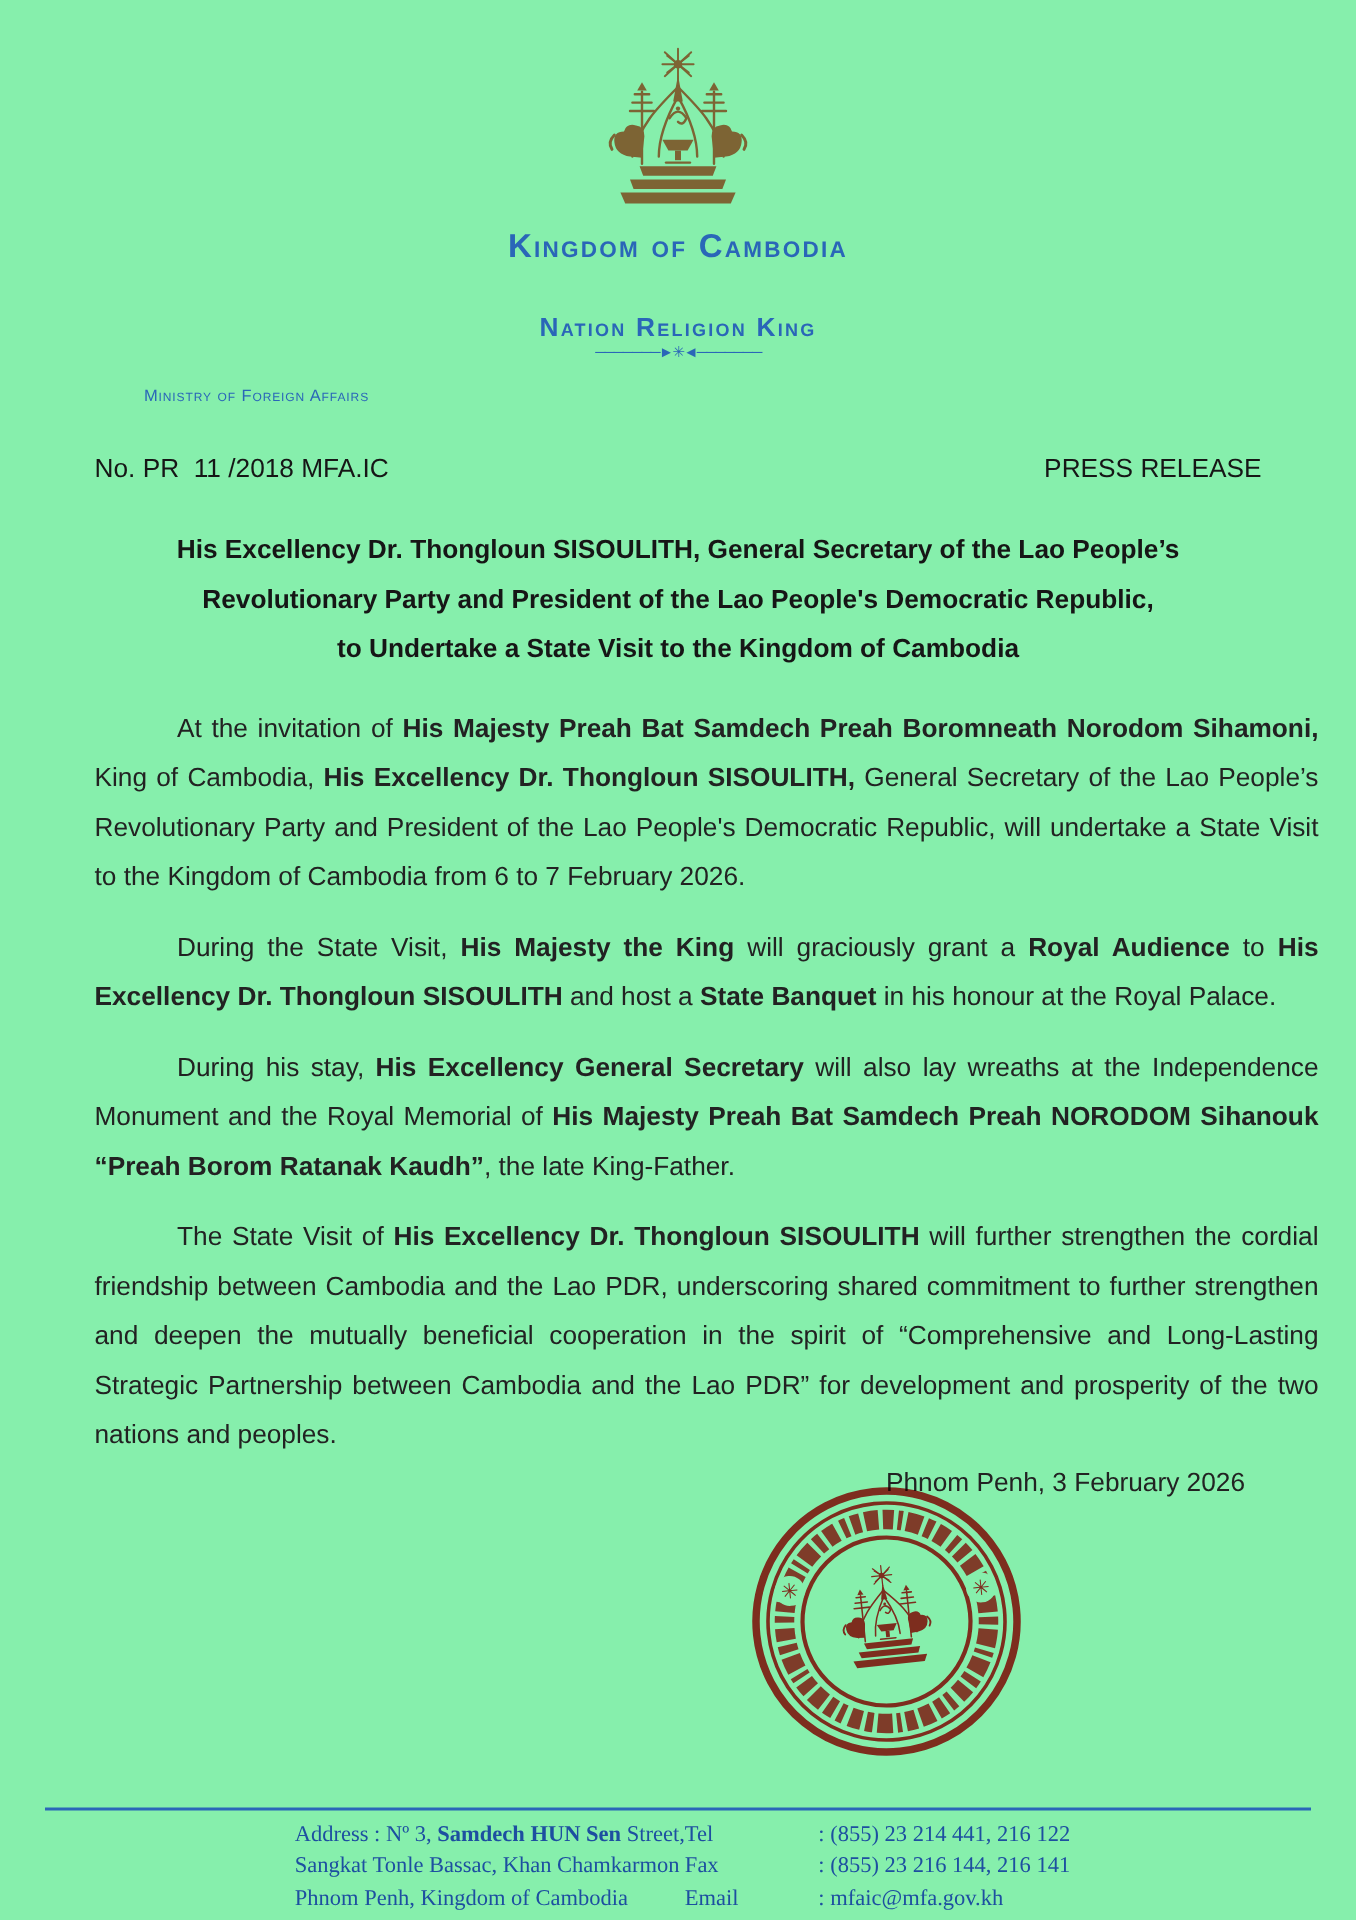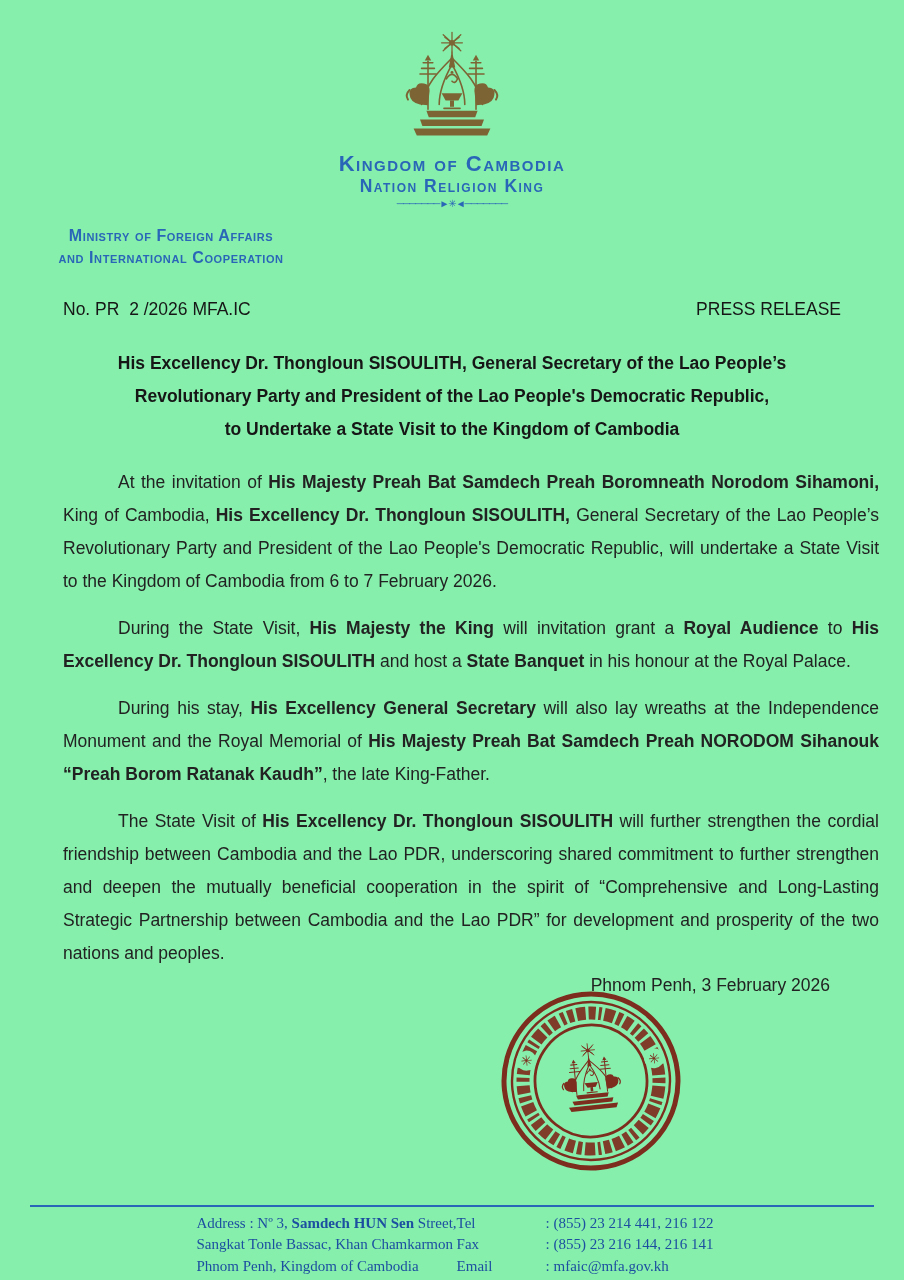--- a/index.html
+++ b/index.html
@@ -14,29 +14,29 @@
     box-shadow:0 0 6px rgba(0,0,0,.25);
   }
   
   .crest{display:block;margin:26px auto 0;color:#7d6434;}
   .kingdom{
     text-align:center;font-weight:bold;font-size:22px;letter-spacing:1.5px;
     color:#2a66b8;font-variant:small-caps;line-height:1.1;margin-top:6px;
   }
   .motto{
     text-align:center;font-weight:bold;font-size:17.5px;letter-spacing:1.5px;
-    color:#2a66b8;font-variant:small-caps;line-height:1.15;
+    color:#2a66b8;font-variant:small-caps;line-height:1.15;margin-top:32px;
   }
   .ornament{
     text-align:center;color:#2a66b8;font-size:10px;letter-spacing:-1px;
     line-height:1;margin-top:3px;
   }
   .ministry{
     width:262px;margin:16px 0 0 40px;text-align:center;
-    color:#2a66b8;font-weight:bold;font-size:16px;line-height:1.35;
+    color:#2a66b8;font-weight:normal;font-size:11px;line-height:1.35;
     font-variant:small-caps;letter-spacing:.6px;
   }
   
   .ref-row{
     display:flex;justify-content:space-between;align-items:baseline;
     margin:30px 63px 0 63px;font-size:17.5px;color:#161616;
   }
   .ref-no{white-space:pre;}
   
   .doc-title{
@@ -133,37 +133,36 @@
 
   <svg class="crest" width="112" height="120" viewBox="0 0 140 150">
     <use href="#arms"></use>
   </svg>
   <div class="kingdom">Kingdom of Cambodia</div>
   <div class="motto">Nation Religion King</div>
   <div class="ornament">───────►✳◄───────</div>
 
   <div class="ministry">
     <div>Ministry of Foreign Affairs</div>
-    <div>and International Cooperation</div>
   </div>
 
   <div class="ref-row">
-    <span class="ref-no">No. PR  2 /2026 MFA.IC</span>
+    <span class="ref-no">No. PR  11 /2018 MFA.IC</span>
     <span>PRESS RELEASE</span>
   </div>
 
   <div class="doc-title">
     <div>His Excellency Dr. Thongloun SISOULITH, General Secretary of the Lao People’s</div>
     <div>Revolutionary Party and President of the Lao People's Democratic Republic,</div>
     <div>to Undertake a State Visit to the Kingdom of Cambodia</div>
   </div>
 
   <div class="body">
     <p><span>At the invitation of </span><span class="b">His Majesty Preah Bat Samdech Preah Boromneath Norodom Sihamoni,</span><span> King of Cambodia, </span><span class="b">His Excellency Dr. Thongloun SISOULITH,</span><span> General Secretary of the Lao People’s Revolutionary Party and President of the Lao People's Democratic Republic, will undertake a State Visit to the Kingdom of Cambodia from 6 to 7 February 2026.</span></p>
-    <p><span>During the State Visit, </span><span class="b">His Majesty the King</span><span> will invitation grant a </span><span class="b">Royal Audience</span><span> to </span><span class="b">His Excellency Dr. Thongloun SISOULITH</span><span> and host a </span><span class="b">State Banquet</span><span> in his honour at the Royal Palace.</span></p>
+    <p><span>During the State Visit, </span><span class="b">His Majesty the King</span><span> will graciously grant a </span><span class="b">Royal Audience</span><span> to </span><span class="b">His Excellency Dr. Thongloun SISOULITH</span><span> and host a </span><span class="b">State Banquet</span><span> in his honour at the Royal Palace.</span></p>
     <p><span>During his stay, </span><span class="b">His Excellency General Secretary</span><span> will also lay wreaths at the Independence Monument and the Royal Memorial of </span><span class="b">His Majesty Preah Bat Samdech Preah NORODOM Sihanouk “Preah Borom Ratanak Kaudh”</span><span>, the late King-Father.</span></p>
     <p><span>The State Visit of </span><span class="b">His Excellency Dr. Thongloun SISOULITH</span><span> will further strengthen the cordial friendship between Cambodia and the Lao PDR, underscoring shared commitment to further strengthen and deepen the mutually beneficial cooperation in the spirit of “Comprehensive and Long-Lasting Strategic Partnership between Cambodia and the Lao PDR” for development and prosperity of the two nations and peoples.</span></p>
   </div>
 
   <div class="date-line">Phnom Penh, 3 February 2026</div>
 
   <svg class="seal" viewBox="0 0 190 190">
     <g stroke="currentColor" fill="none">
       <circle cx="95" cy="95" r="87" stroke-width="5"></circle>
       <circle cx="95" cy="95" r="79" stroke-width="2.4"></circle>

